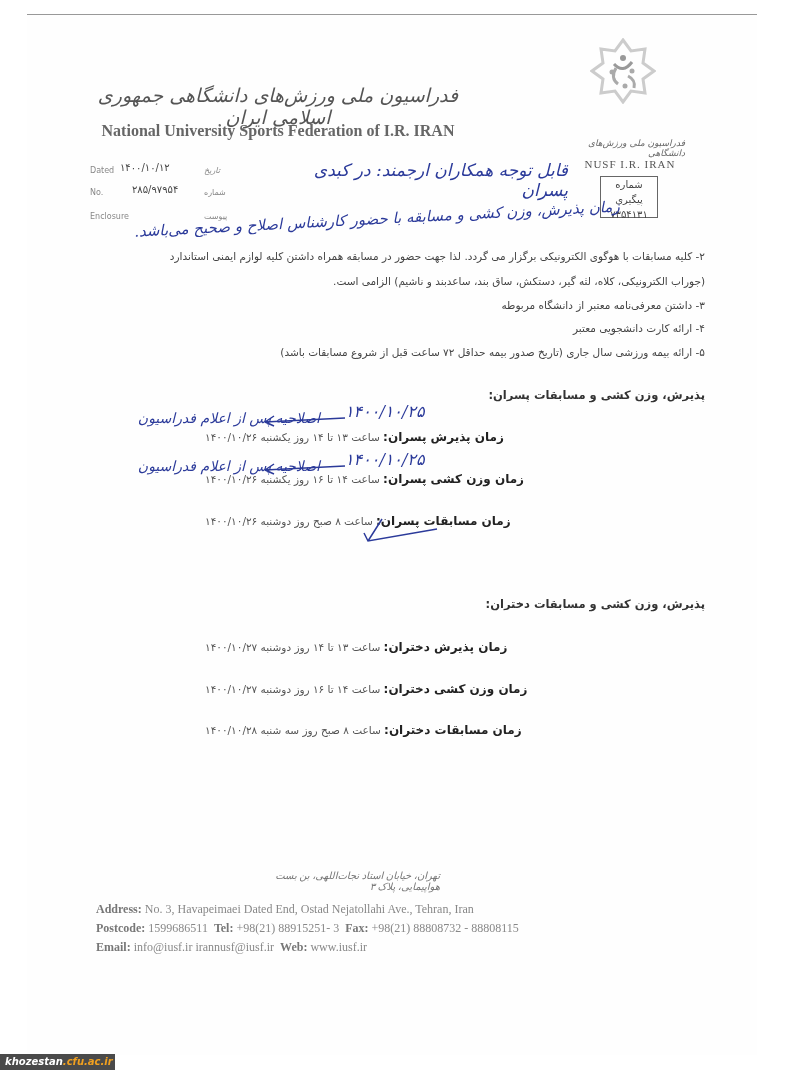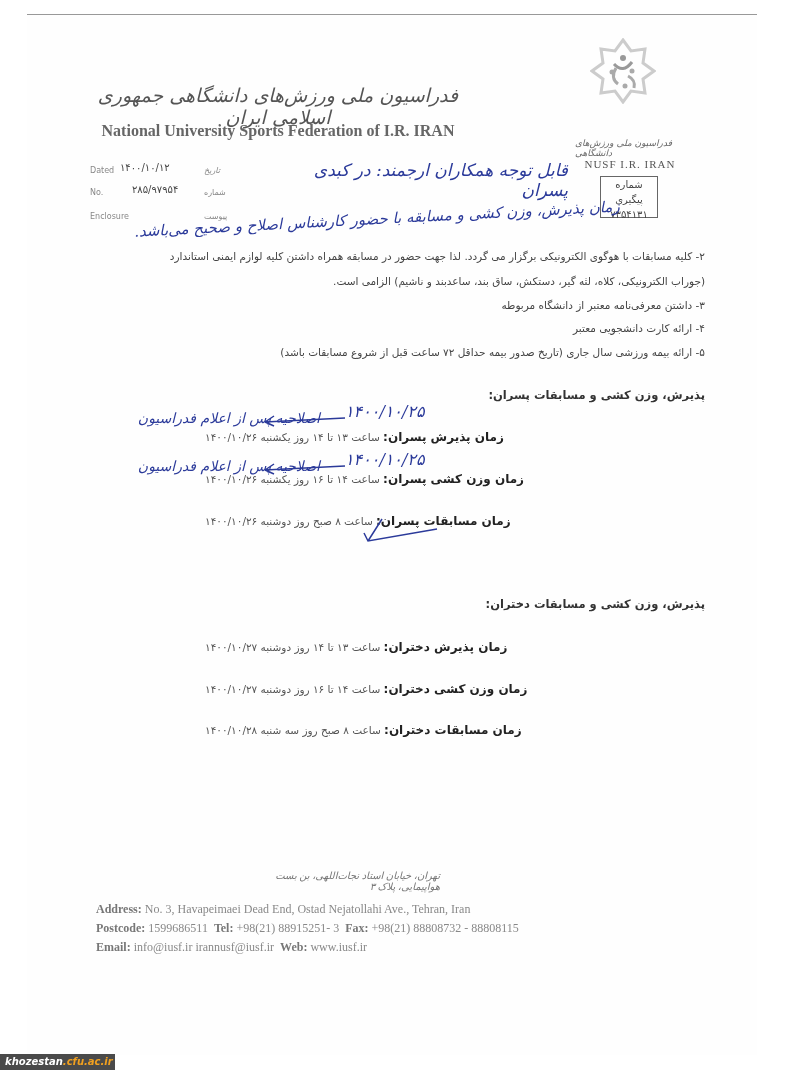--- a/index.html
+++ b/index.html
@@ -1,20 +1,20 @@
 <!DOCTYPE html>
 <html><head>
 <meta charset="utf-8">
 <style>
   html,body{margin:0;padding:0;}
   body{width:785px;height:1080px;background:#fff;position:relative;overflow:hidden;font-family:"DejaVu Sans",sans-serif;color:#333;}
   .page{position:absolute;left:27px;top:14px;width:730px;height:1040px;background:#fefefe;border-top:1px solid #999;}
   .rtl{direction:rtl;unicode-bidi:embed;}
   .logo{position:absolute;left:590px;top:38px;width:66px;height:66px;}
-  .logo-caption-fa{position:absolute;left:575px;top:138px;width:110px;text-align:left;font-size:9px;color:#666;font-style:italic;}
+  .logo-caption-fa{position:absolute;left:575px;top:138px;width:110px;text-align:right;font-size:9px;color:#666;font-style:italic;}
   .logo-caption-en{position:absolute;left:575px;top:158px;width:110px;text-align:center;font-family:"Liberation Serif",serif;font-size:11px;color:#555;letter-spacing:1px;}
   .tracking-box{position:absolute;left:600px;top:176px;width:56px;height:40px;border:1px solid #666;text-align:center;font-size:10px;color:#444;}
   .tracking-box div{line-height:15px;}
   .header-fa{position:absolute;left:88px;top:84px;width:380px;text-align:center;font-family:"DejaVu Serif",serif;font-style:italic;font-size:19px;color:#555;}
   .header-en{position:absolute;left:88px;top:122px;width:380px;text-align:center;font-family:"Liberation Serif",serif;font-weight:bold;font-size:16px;color:#666;}
   .meta{position:absolute;font-size:8px;color:#888;}
   .meta-val{position:absolute;font-size:10px;color:#444;}
   .hand{position:absolute;font-family:"DejaVu Serif",serif;font-style:italic;color:#2b3a9a;}
   .body-line{position:absolute;right:80px;font-size:10.5px;color:#444;text-align:right;}
   .heading{position:absolute;right:80px;font-size:11.5px;font-weight:bold;color:#333;}
@@ -110,21 +110,21 @@
   <span>ساعت ۱۴ تا ۱۶ روز دوشنبه ۱۴۰۰/۱۰/۲۷</span>
 </div>
 <div class="sched rtl" style="top:723px;width:500px;">
   <b>زمان مسابقات دختران:</b>
   <span>ساعت ۸ صبح روز سه شنبه ۱۴۰۰/۱۰/۲۸</span>
 </div>
 
 <div class="footer-fa rtl" style="left:240px;width:200px;text-align:right;font-family:Liberation Serif, serif;">تهران، خیابان استاد نجات‌اللهی، بن بست هواپیمایی، پلاک ۳</div>
 <div class="footer-en" style="top:902px;">
   <b>Address:</b>
-  <span>No. 3, Havapeimaei Dead End, Ostad Nejatollahi Ave., Tehran, Iran</span>
+  <span>No. 3, Havapeimaei Dated End, Ostad Nejatollahi Ave., Tehran, Iran</span>
 </div>
 <div class="footer-en" style="top:921px;">
   <b>Postcode:</b>
   <span>1599686511</span>&nbsp;
   <b>Tel:</b>
   <span>+98(21) 88915251- 3</span>&nbsp;
   <b>Fax:</b>
   <span>+98(21) 88808732 - 88808115</span>
 </div>
 <div class="footer-en" style="top:940px;">

